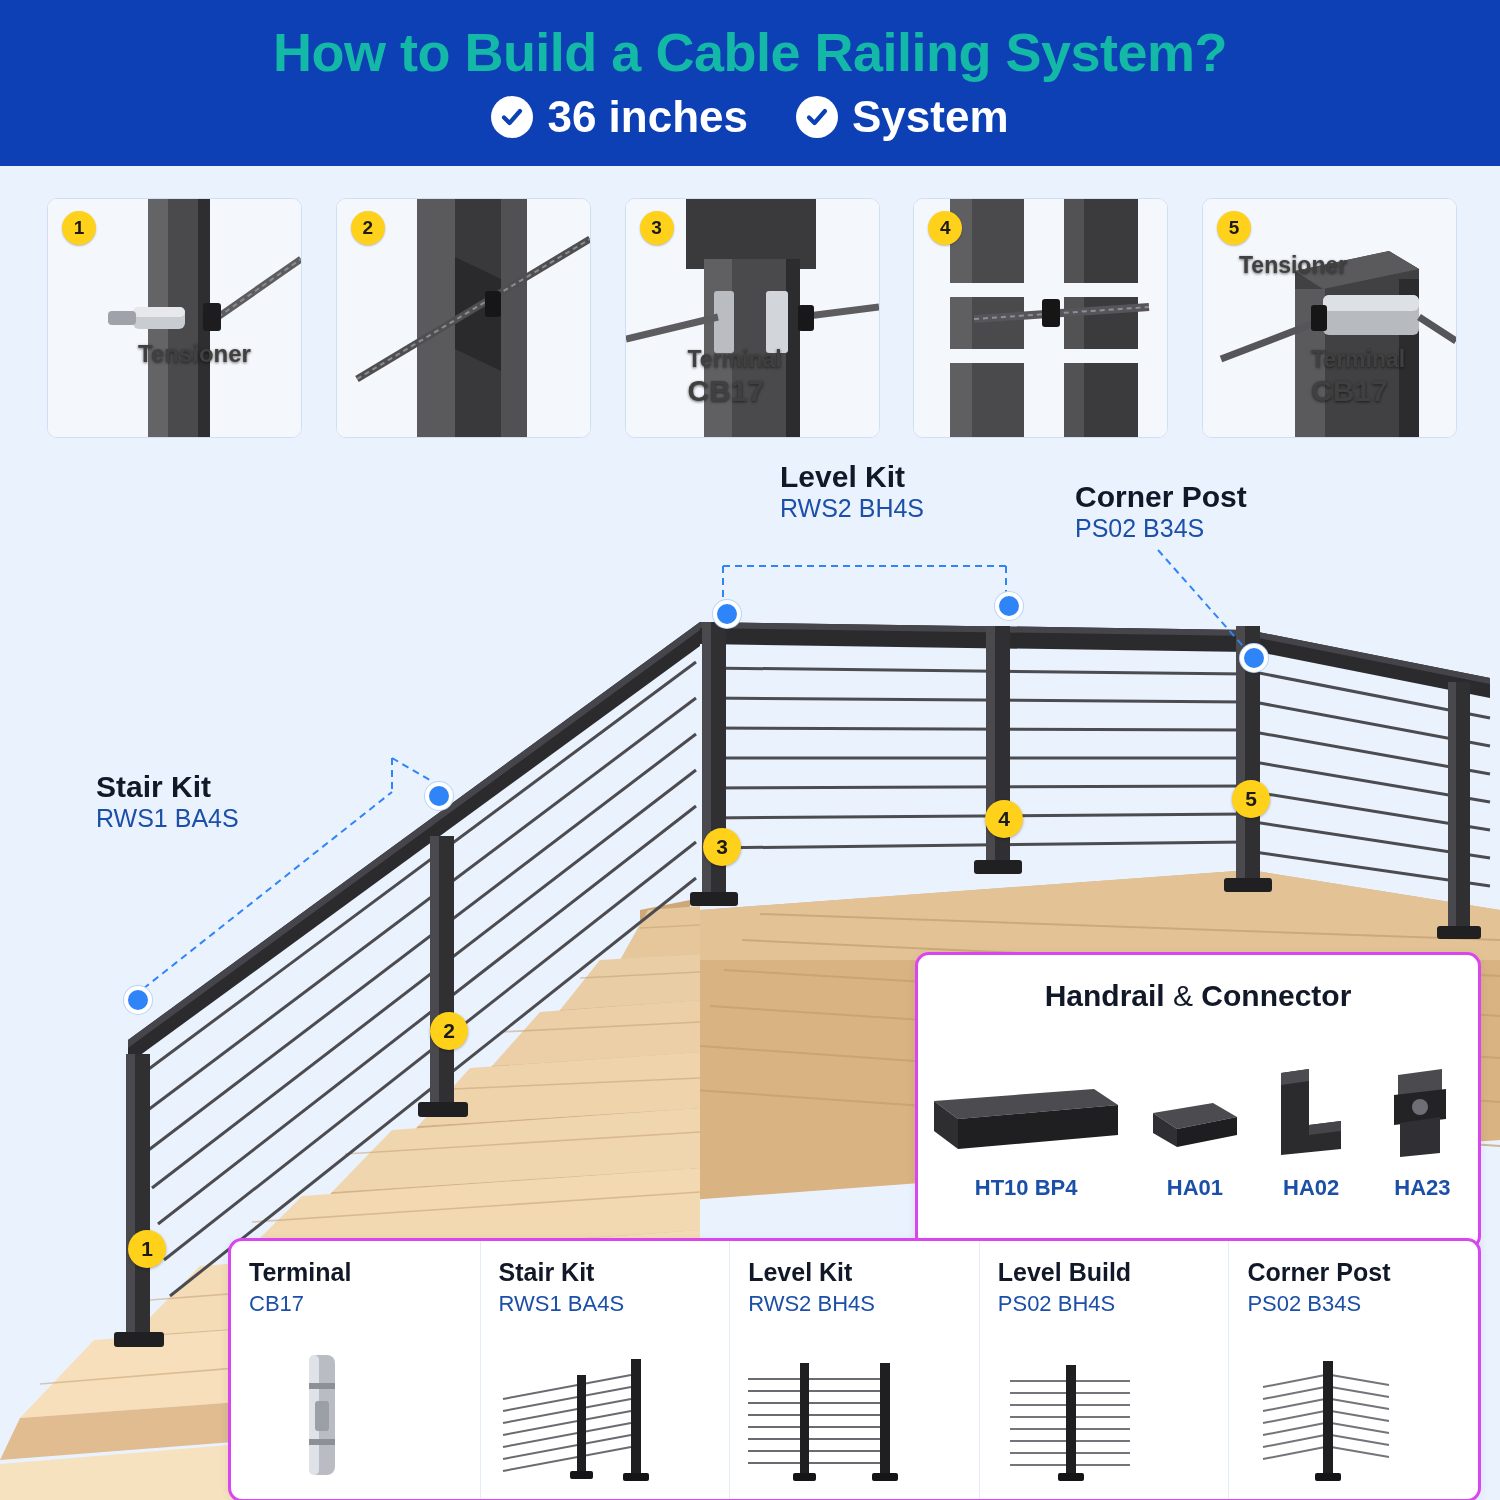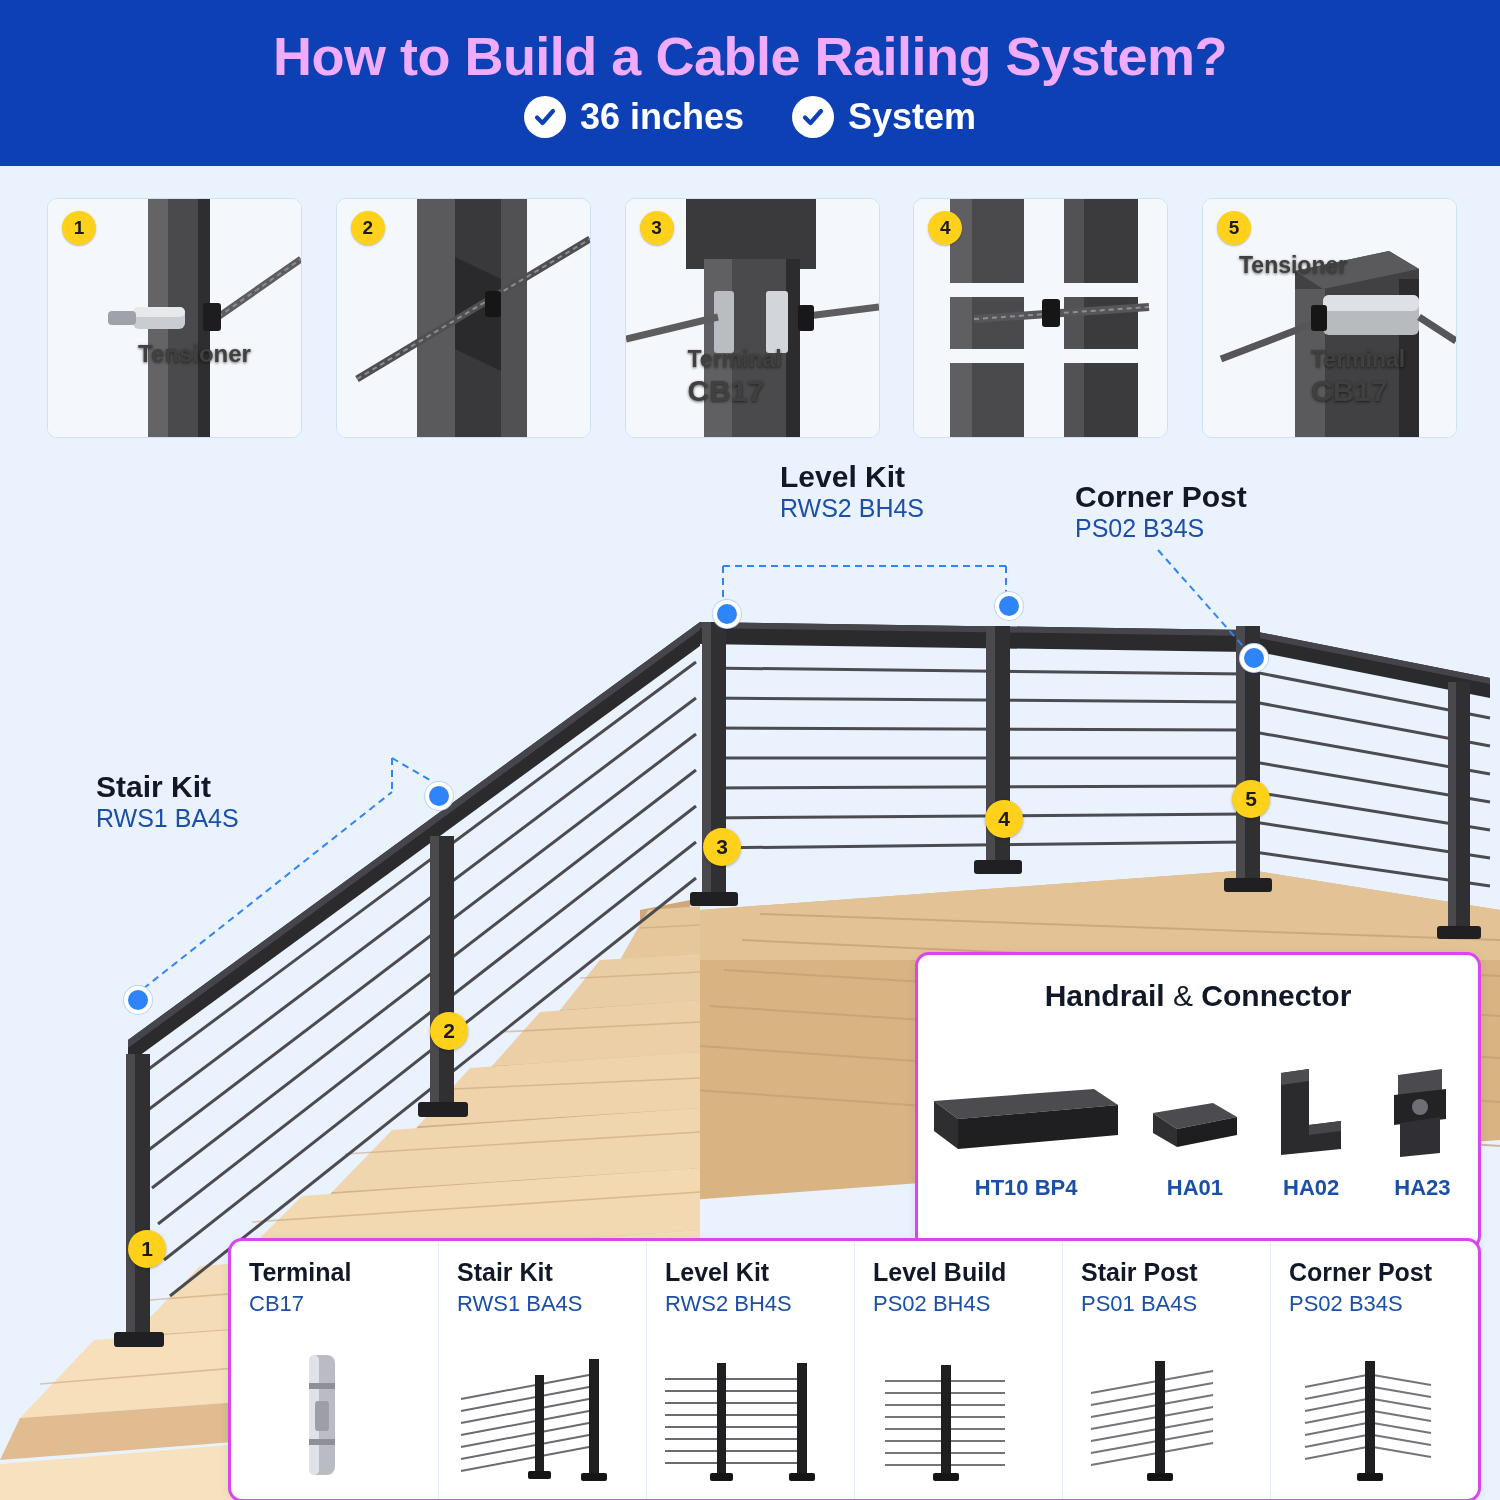--- a/index.html
+++ b/index.html
@@ -8,31 +8,31 @@
     font-family:"Liberation Sans", sans-serif;
     background:#eaf2fe;
   }
   
   .header{
     position:absolute;left:0;top:0;width:1500px;height:166px;
     background:#0d3fb5;
     display:flex;flex-direction:column;align-items:center;justify-content:center;
   }
   .header-title{
-    color:#f0abfc;font-size:54px;font-weight:bold;letter-spacing:-0.5px;
+    color:#14b8a6;font-size:54px;font-weight:bold;letter-spacing:-0.5px;
     line-height:1.05;margin:0 0 12px 0;text-align:center;
   }
   .header-features{display:flex;align-items:center;gap:48px;}
   .feature{display:flex;align-items:center;gap:14px;}
   .check-circle{
     width:42px;height:42px;border-radius:50%;background:#ffffff;
     display:flex;align-items:center;justify-content:center;flex:none;
   }
   .check-circle svg{display:block;}
-  .feature-label{color:#ffffff;font-size:36px;font-weight:600;white-space:nowrap;}
+  .feature-label{color:#ffffff;font-size:44px;font-weight:600;white-space:nowrap;}
 
   
   .steps-row{
     position:absolute;left:47px;top:198px;width:1410px;height:240px;
     display:flex;justify-content:space-between;
   }
   .step-card{
     width:253px;height:238px;background:#ffffff;border:1px solid #cfe0f5;
     border-radius:10px;position:relative;overflow:hidden;
   }
@@ -478,37 +478,20 @@
               <path d="M30 88 L150 88"></path>
               <path d="M30 100 L150 100"></path>
             <path d="M30 112 L150 112"></path>
               <path d="M30 124 L150 124"></path>
           </g>
           <rect x="86" y="24" width="10" height="112" fill="#1f1f22"></rect>
           <rect x="78" y="132" width="26" height="8" rx="2" fill="#151517"></rect>
         </svg>
       </div>
 
-      <div class="part-col">
-        <div class="part-name">Stair Post</div>
-        <div class="part-code">PS01 BA4S</div>
-        <svg class="part-art" viewBox="0 0 195 150">
-          <g stroke="#74747a" stroke-width="2">
-            <path d="M28 52 L150 30"></path>
-              <path d="M28 64 L150 42"></path>
-              <path d="M28 76 L150 54"></path>
-            <path d="M28 88 L150 66"></path>
-              <path d="M28 100 L150 78"></path>
-              <path d="M28 112 L150 90"></path>
-            <path d="M28 124 L150 102"></path>
-          </g>
-          <rect x="92" y="20" width="10" height="116" fill="#1f1f22"></rect>
-          <rect x="84" y="132" width="26" height="8" rx="2" fill="#151517"></rect>
-        </svg>
-      </div>
 
       <div class="part-col">
         <div class="part-name">Corner Post</div>
         <div class="part-code">PS02 B34S</div>
         <svg class="part-art" viewBox="0 0 195 150">
           <g stroke="#74747a" stroke-width="2">
             <path d="M34 46 L96 34"></path>
               <path d="M34 58 L96 46"></path>
               <path d="M34 70 L96 58"></path>
             <path d="M34 82 L96 70"></path>

